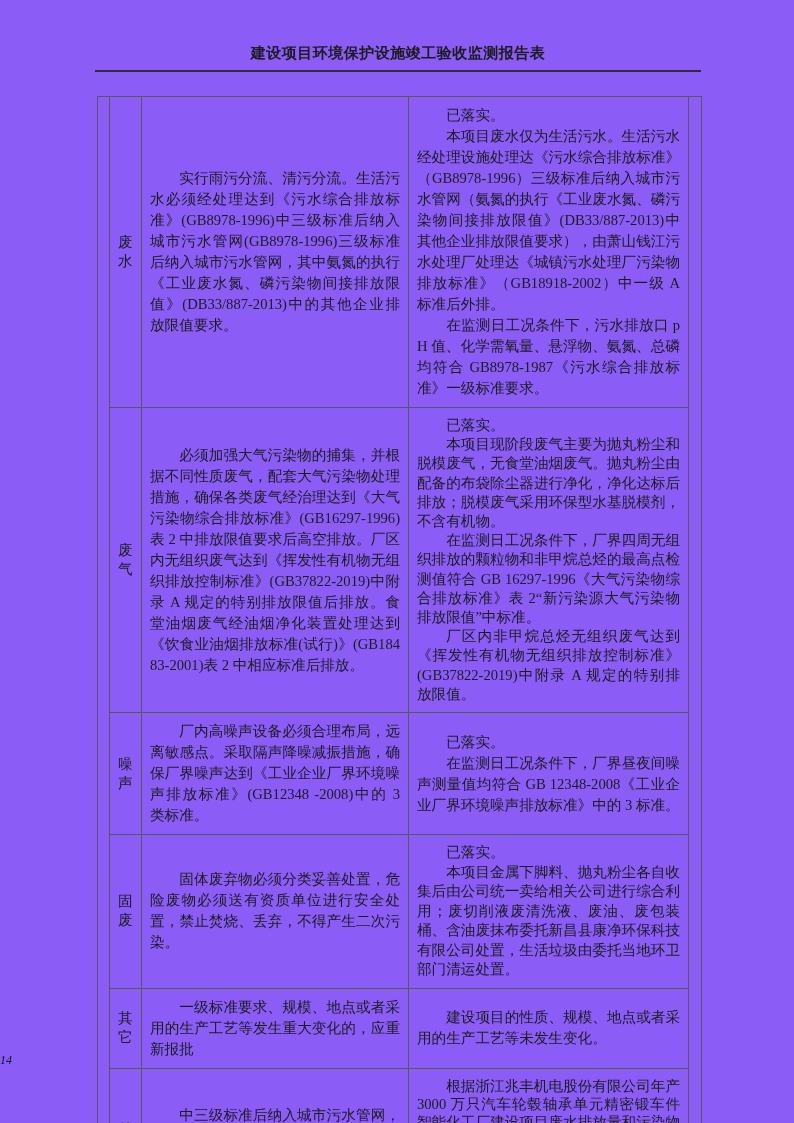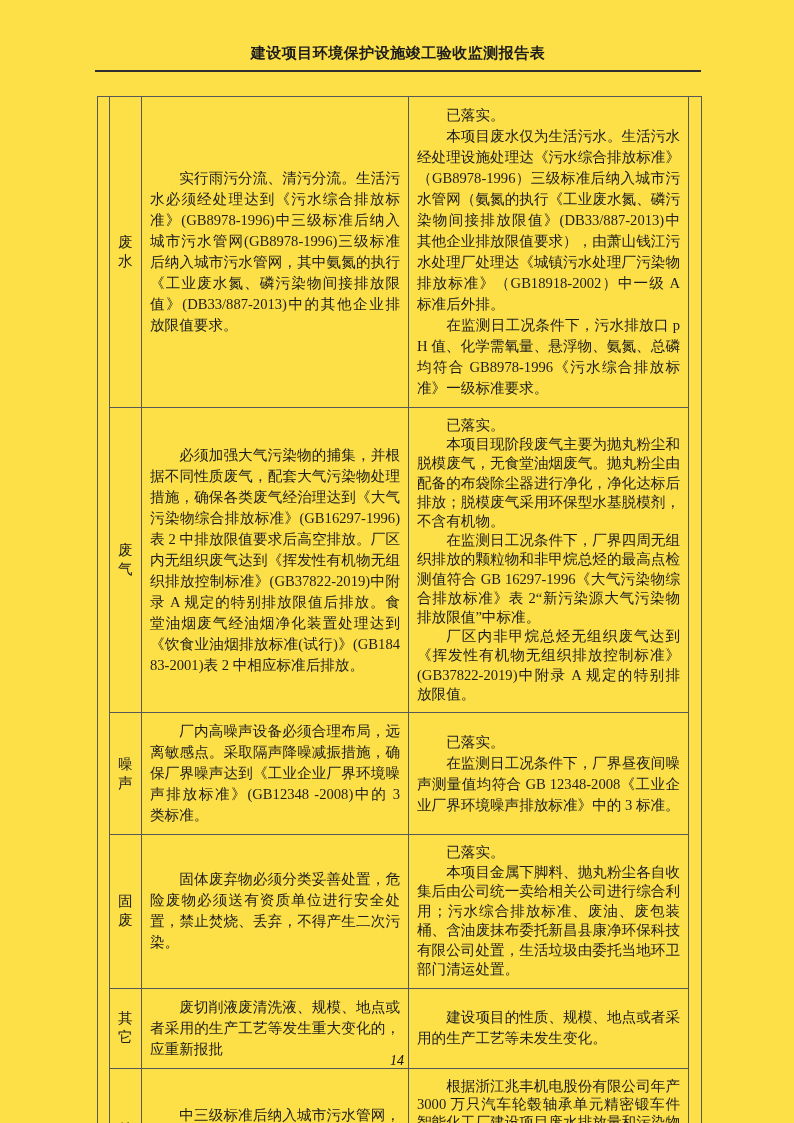--- a/index.html
+++ b/index.html
@@ -1,18 +1,18 @@
 <!DOCTYPE html>
 <html><head>
 <meta charset="utf-8">
 <style>
   html,body { margin:0; padding:0; background:#e8e8e8; }
   .page {
     position:relative; width:794px; height:1123px; margin:0 auto;
-    background:#fde047; overflow:hidden;
+    background:#8b5cf6; overflow:hidden;
     font-family:"Liberation Serif","DejaVu Serif",serif;
     color:#1c1c1c;
   }
   .doc-title {
     position:absolute; left:95px; top:44px; width:606px;
     text-align:center; font-weight:bold; font-size:15px;
     padding-bottom:7px; border-bottom:2px solid #2f2f2f;
     letter-spacing:0.5px; white-space:nowrap;
   }
   table.report {
@@ -27,21 +27,21 @@
   td.spacer { padding:0; }
   td.label { padding:0 1px; line-height:19px; }
   td.req   { vertical-align:middle; padding:1px 4px;margin-left:8px; }
   td.status{ vertical-align:top; padding:2px 4px 2px 5px; }
   .cellp { margin:0; text-indent:2em; text-align:justify; line-height:21px; }
   tr.r2 td.status .cellp { line-height:19.2px; }
   tr.r4 td.status .cellp { line-height:19.5px; }
   tr.r6 td.status .cellp { line-height:18.1px; }
   .page-number {
     position:absolute; left:0; top:1053px; width:100%;
-    text-align:center; font-size:14px; color:#111;font-style:italic;
+    text-align:left; font-size:12px; color:#111;font-style:italic;
   }
 </style>
 </head>
 <body>
 
 <div class="page">
 
   <div class="doc-title">建设项目环境保护设施竣工验收监测报告表</div>
 
   <table class="report">
@@ -56,21 +56,21 @@
     <tbody>
         <tr class="r1" style="height:238px">
       <td class="spacer" rowspan="6"></td>
       <td class="label">废水</td>
       <td class="req">
         <p class="cellp">实行雨污分流、清污分流。生活污水必须经处理达到《污水综合排放标准》(GB8978-1996)中三级标准后纳入城市污水管网(GB8978-1996)三级标准后纳入城市污水管网，其中氨氮的执行《工业废水氮、磷污染物间接排放限值》(DB33/887-2013)中的其他企业排放限值要求。</p>
       </td>
       <td class="status">
         <p class="cellp">已落实。</p>
         <p class="cellp">本项目废水仅为生活污水。生活污水经处理设施处理达《污水综合排放标准》（GB8978-1996）三级标准后纳入城市污水管网（氨氮的执行《工业废水氮、磷污染物间接排放限值》(DB33/887-2013)中其他企业排放限值要求），由萧山钱江污水处理厂处理达《城镇污水处理厂污染物排放标准》（GB18918-2002）中一级 A 标准后外排。</p>
-        <p class="cellp">在监测日工况条件下，污水排放口 pH 值、化学需氧量、悬浮物、氨氮、总磷均符合 GB8978-1996《污水综合排放标准》一级标准要求。</p>
+        <p class="cellp">在监测日工况条件下，污水排放口 pH 值、化学需氧量、悬浮物、氨氮、总磷均符合 GB8978-1987《污水综合排放标准》一级标准要求。</p>
       </td>
       <td class="spacer" rowspan="6"></td>
     </tr>
 
     <tr class="r2" style="height:234px">
       <td class="label">废气</td>
       <td class="req">
         <p class="cellp">必须加强大气污染物的捕集，并根据不同性质废气，配套大气污染物处理措施，确保各类废气经治理达到《大气污染物综合排放标准》(GB16297-1996)表 2 中排放限值要求后高空排放。厂区内无组织废气达到《挥发性有机物无组织排放控制标准》(GB37822-2019)中附录 A 规定的特别排放限值后排放。食堂油烟废气经油烟净化装置处理达到《饮食业油烟排放标准(试行)》(GB18483-2001)表 2 中相应标准后排放。</p>
       </td>
       <td class="status">
@@ -92,28 +92,28 @@
       </td>
     </tr>
 
     <tr class="r4" style="height:120px">
       <td class="label">固废</td>
       <td class="req">
         <p class="cellp">固体废弃物必须分类妥善处置，危险废物必须送有资质单位进行安全处置，禁止焚烧、丢弃，不得产生二次污染。</p>
       </td>
       <td class="status">
         <p class="cellp">已落实。</p>
-        <p class="cellp">本项目金属下脚料、抛丸粉尘各自收集后由公司统一卖给相关公司进行综合利用；污水综合排放标准、废油、废包装桶、含油废抹布委托新昌县康净环保科技有限公司处置，生活垃圾由委托当地环卫部门清运处置。</p>
+        <p class="cellp">本项目金属下脚料、抛丸粉尘各自收集后由公司统一卖给相关公司进行综合利用；废切削液废清洗液、废油、废包装桶、含油废抹布委托新昌县康净环保科技有限公司处置，生活垃圾由委托当地环卫部门清运处置。</p>
       </td>
     </tr>
 
     <tr class="r5" style="height:75px">
       <td class="label">其它</td>
       <td class="req">
-        <p class="cellp">废切削液废清洗液、规模、地点或者采用的生产工艺等发生重大变化的，应重新报批</p>
+        <p class="cellp">一级标准要求、规模、地点或者采用的生产工艺等发生重大变化的，应重新报批</p>
       </td>
       <td class="status">
         <p class="cellp">建设项目的性质、规模、地点或者采用的生产工艺等未发生变化。</p>
       </td>
     </tr>
 
     <tr class="r6" style="height:149px">
       <td class="label">总量控制</td>
       <td class="req">
         <p class="cellp">中三级标准后纳入城市污水管网，使污染物排放总量控制在环评确定的指标内，即本项目新增总量控制指标新增量 VOCs1.368t/a、CODcr0.65t/a、氨氮 0.065t/a。</p>

